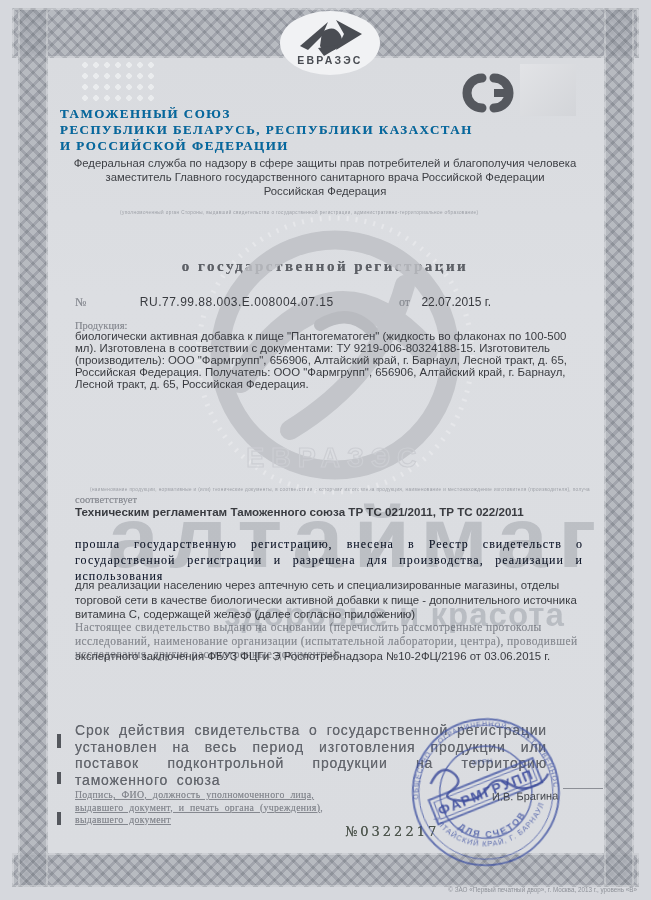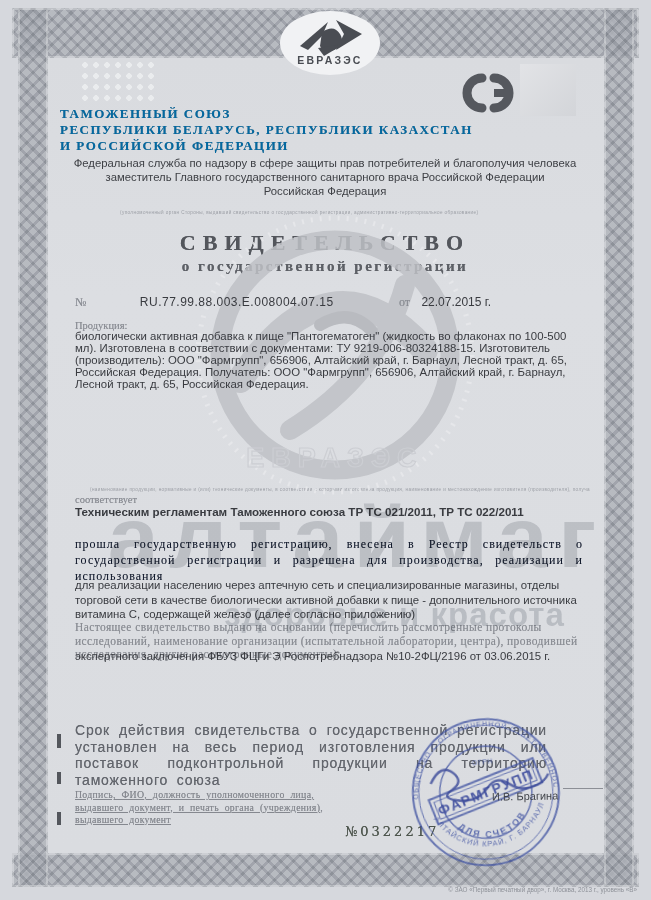--- a/index.html
+++ b/index.html
@@ -129,21 +129,20 @@
   <div class="holo-square"></div>
 
   <div class="hdr-serif" style="top:106px;">ТАМОЖЕННЫЙ СОЮЗ</div>
   <div class="hdr-serif" style="top:122px;">РЕСПУБЛИКИ БЕЛАРУСЬ, РЕСПУБЛИКИ КАЗАХСТАН</div>
   <div class="hdr-serif" style="top:138px;">И РОССИЙСКОЙ ФЕДЕРАЦИИ</div>
   <div class="hdr-sans" style="top:157px;">Федеральная служба по надзору в сфере защиты прав потребителей и благополучия человека</div>
   <div class="hdr-sans" style="top:171px;">заместитель Главного государственного санитарного врача Российской Федерации</div>
   <div class="hdr-sans" style="top:185px;">Российская Федерация</div>
   <div class="micro" style="left:120px;top:210px;width:460px;overflow:hidden;">(уполномоченный орган Стороны, выдавший свидетельство о государственной регистрации, административно-территориальное образование)</div>
 
-  <div class="title-main">СВИДЕТЕЛЬСТВО</div>
   <div class="title-sub">о государственной регистрации</div>
 
   <div class="num-row">
     <span class="faint-label">№</span>
     <span class="typed" style="margin-left:18px;letter-spacing:.5px;padding-left:32px;">RU.77.99.88.003.Е.008004.07.15</span>
     <span class="faint-label" style="margin-left:62px;">от</span>
     <span class="typed" style="margin-left:8px;">22.07.2015 г.</span>
   </div>
 
   <div class="product-label faint-label">Продукция:</div>

